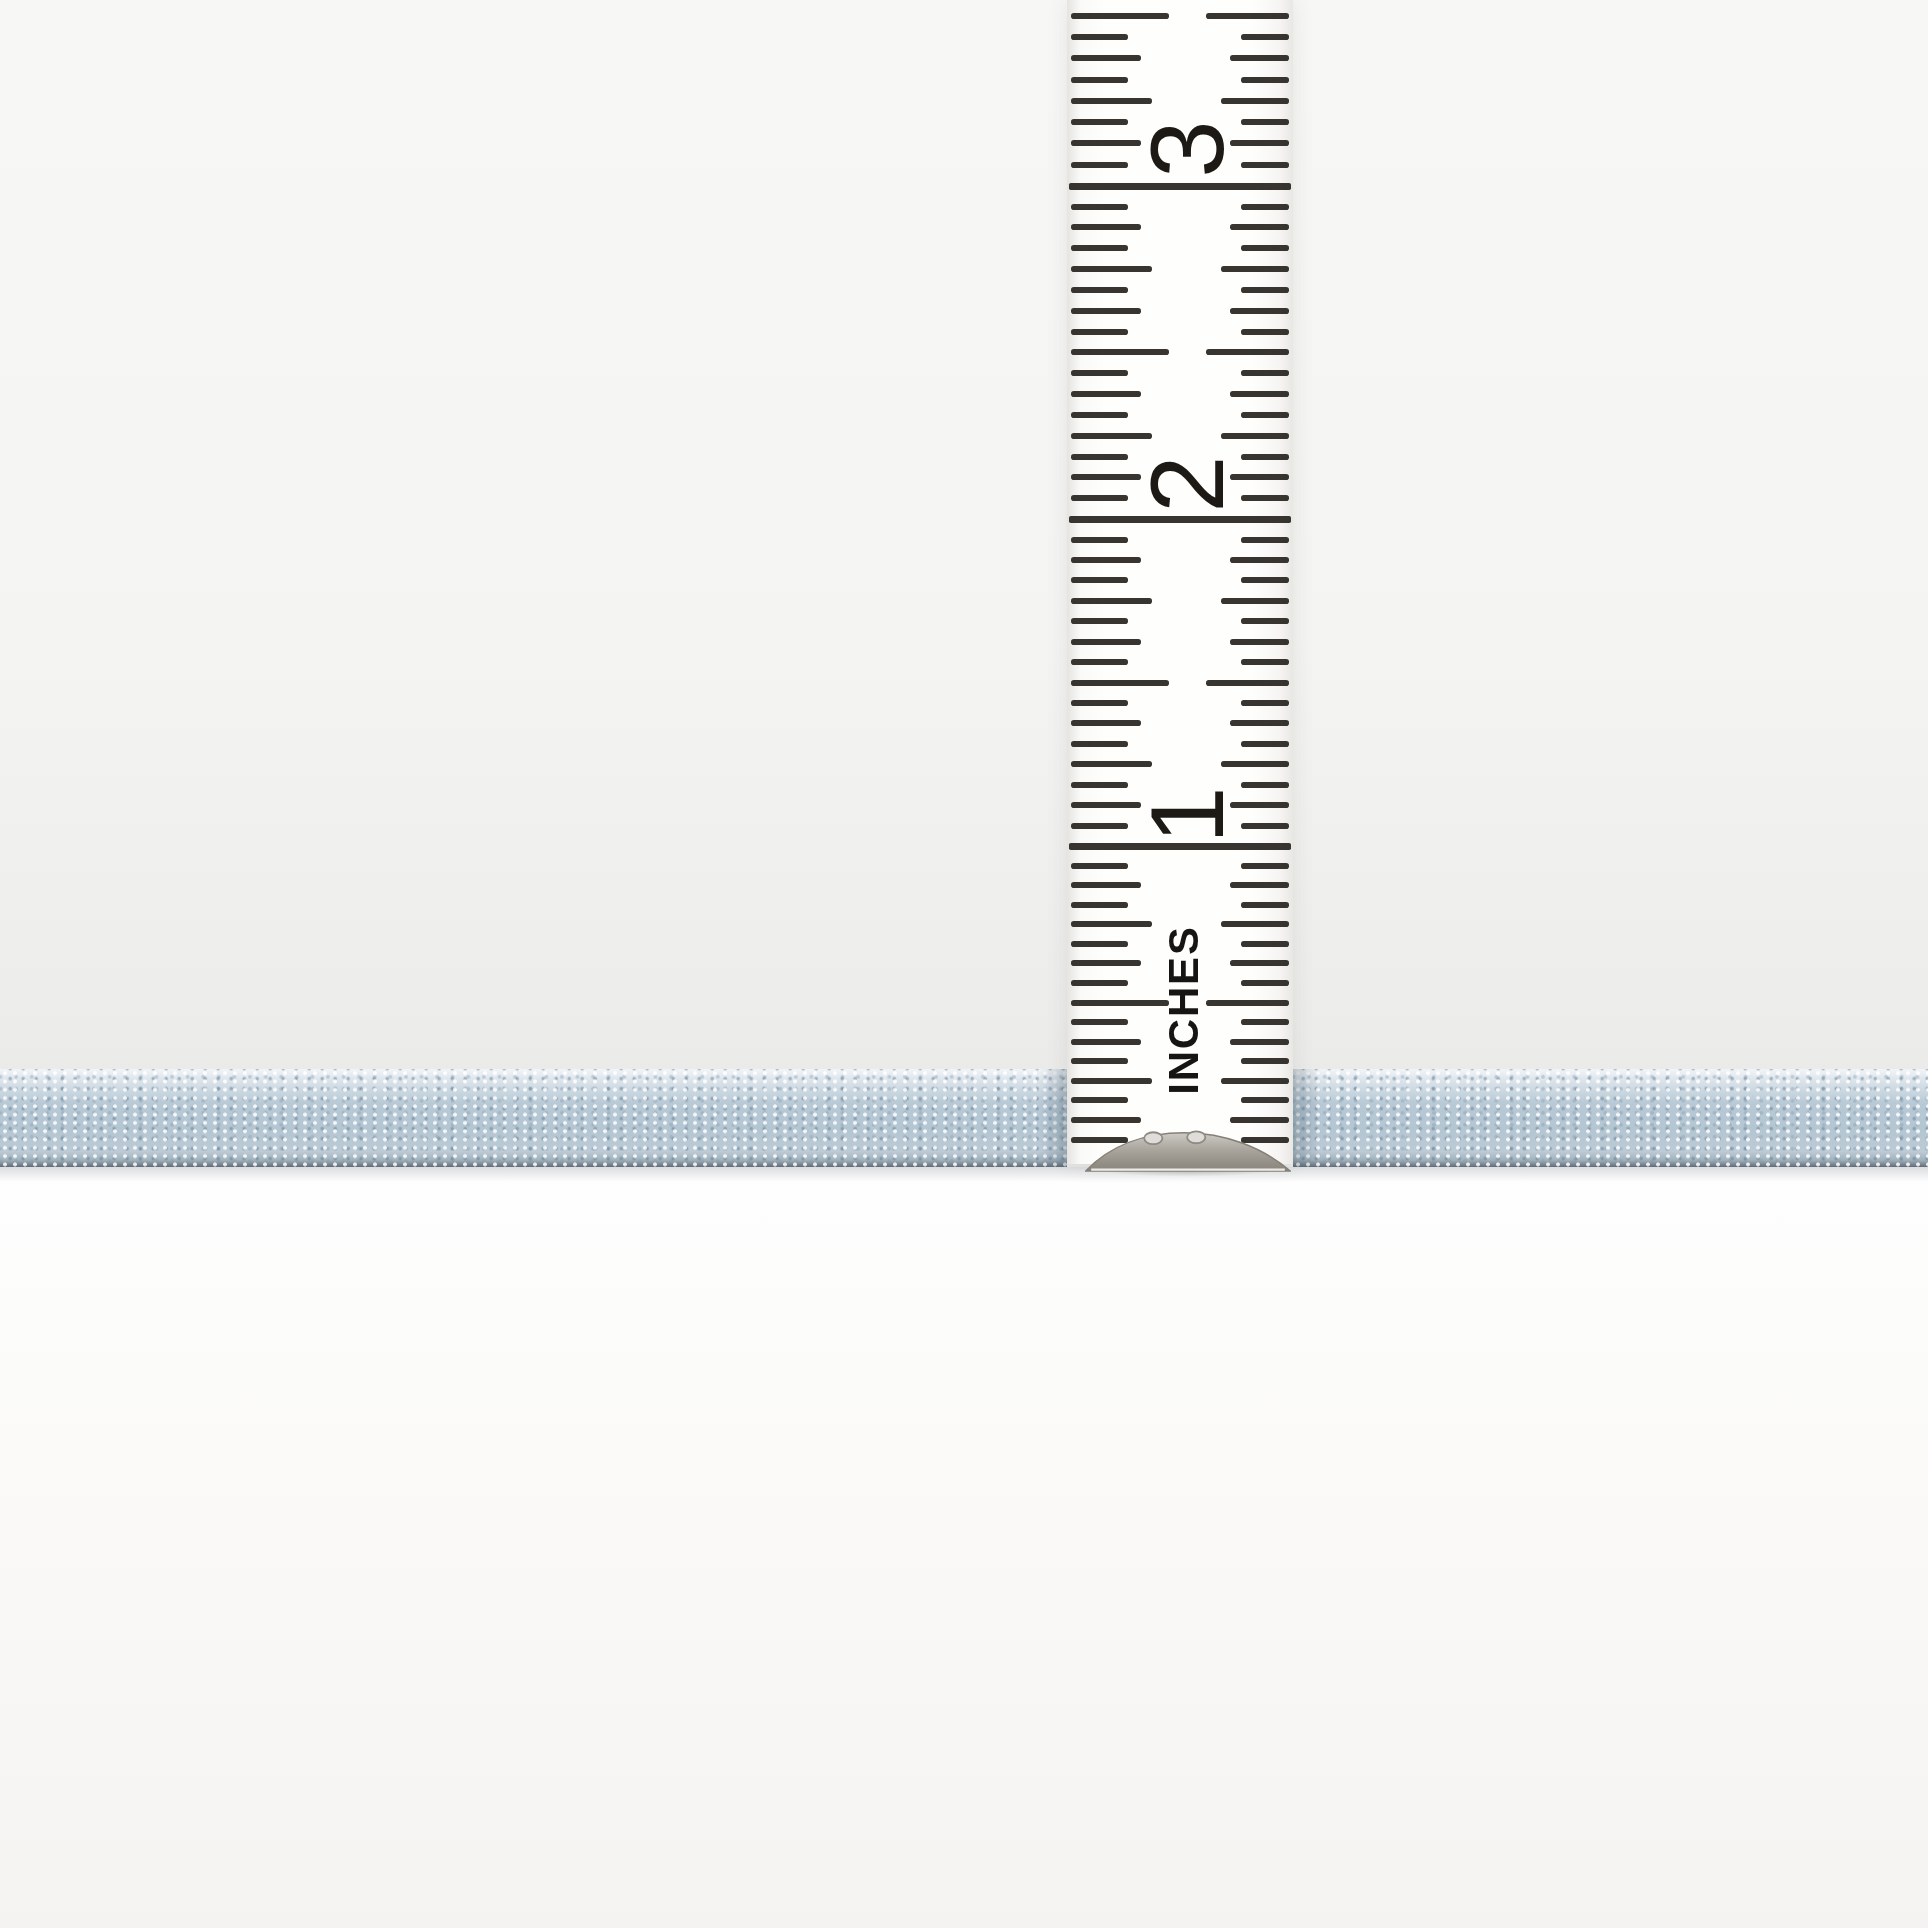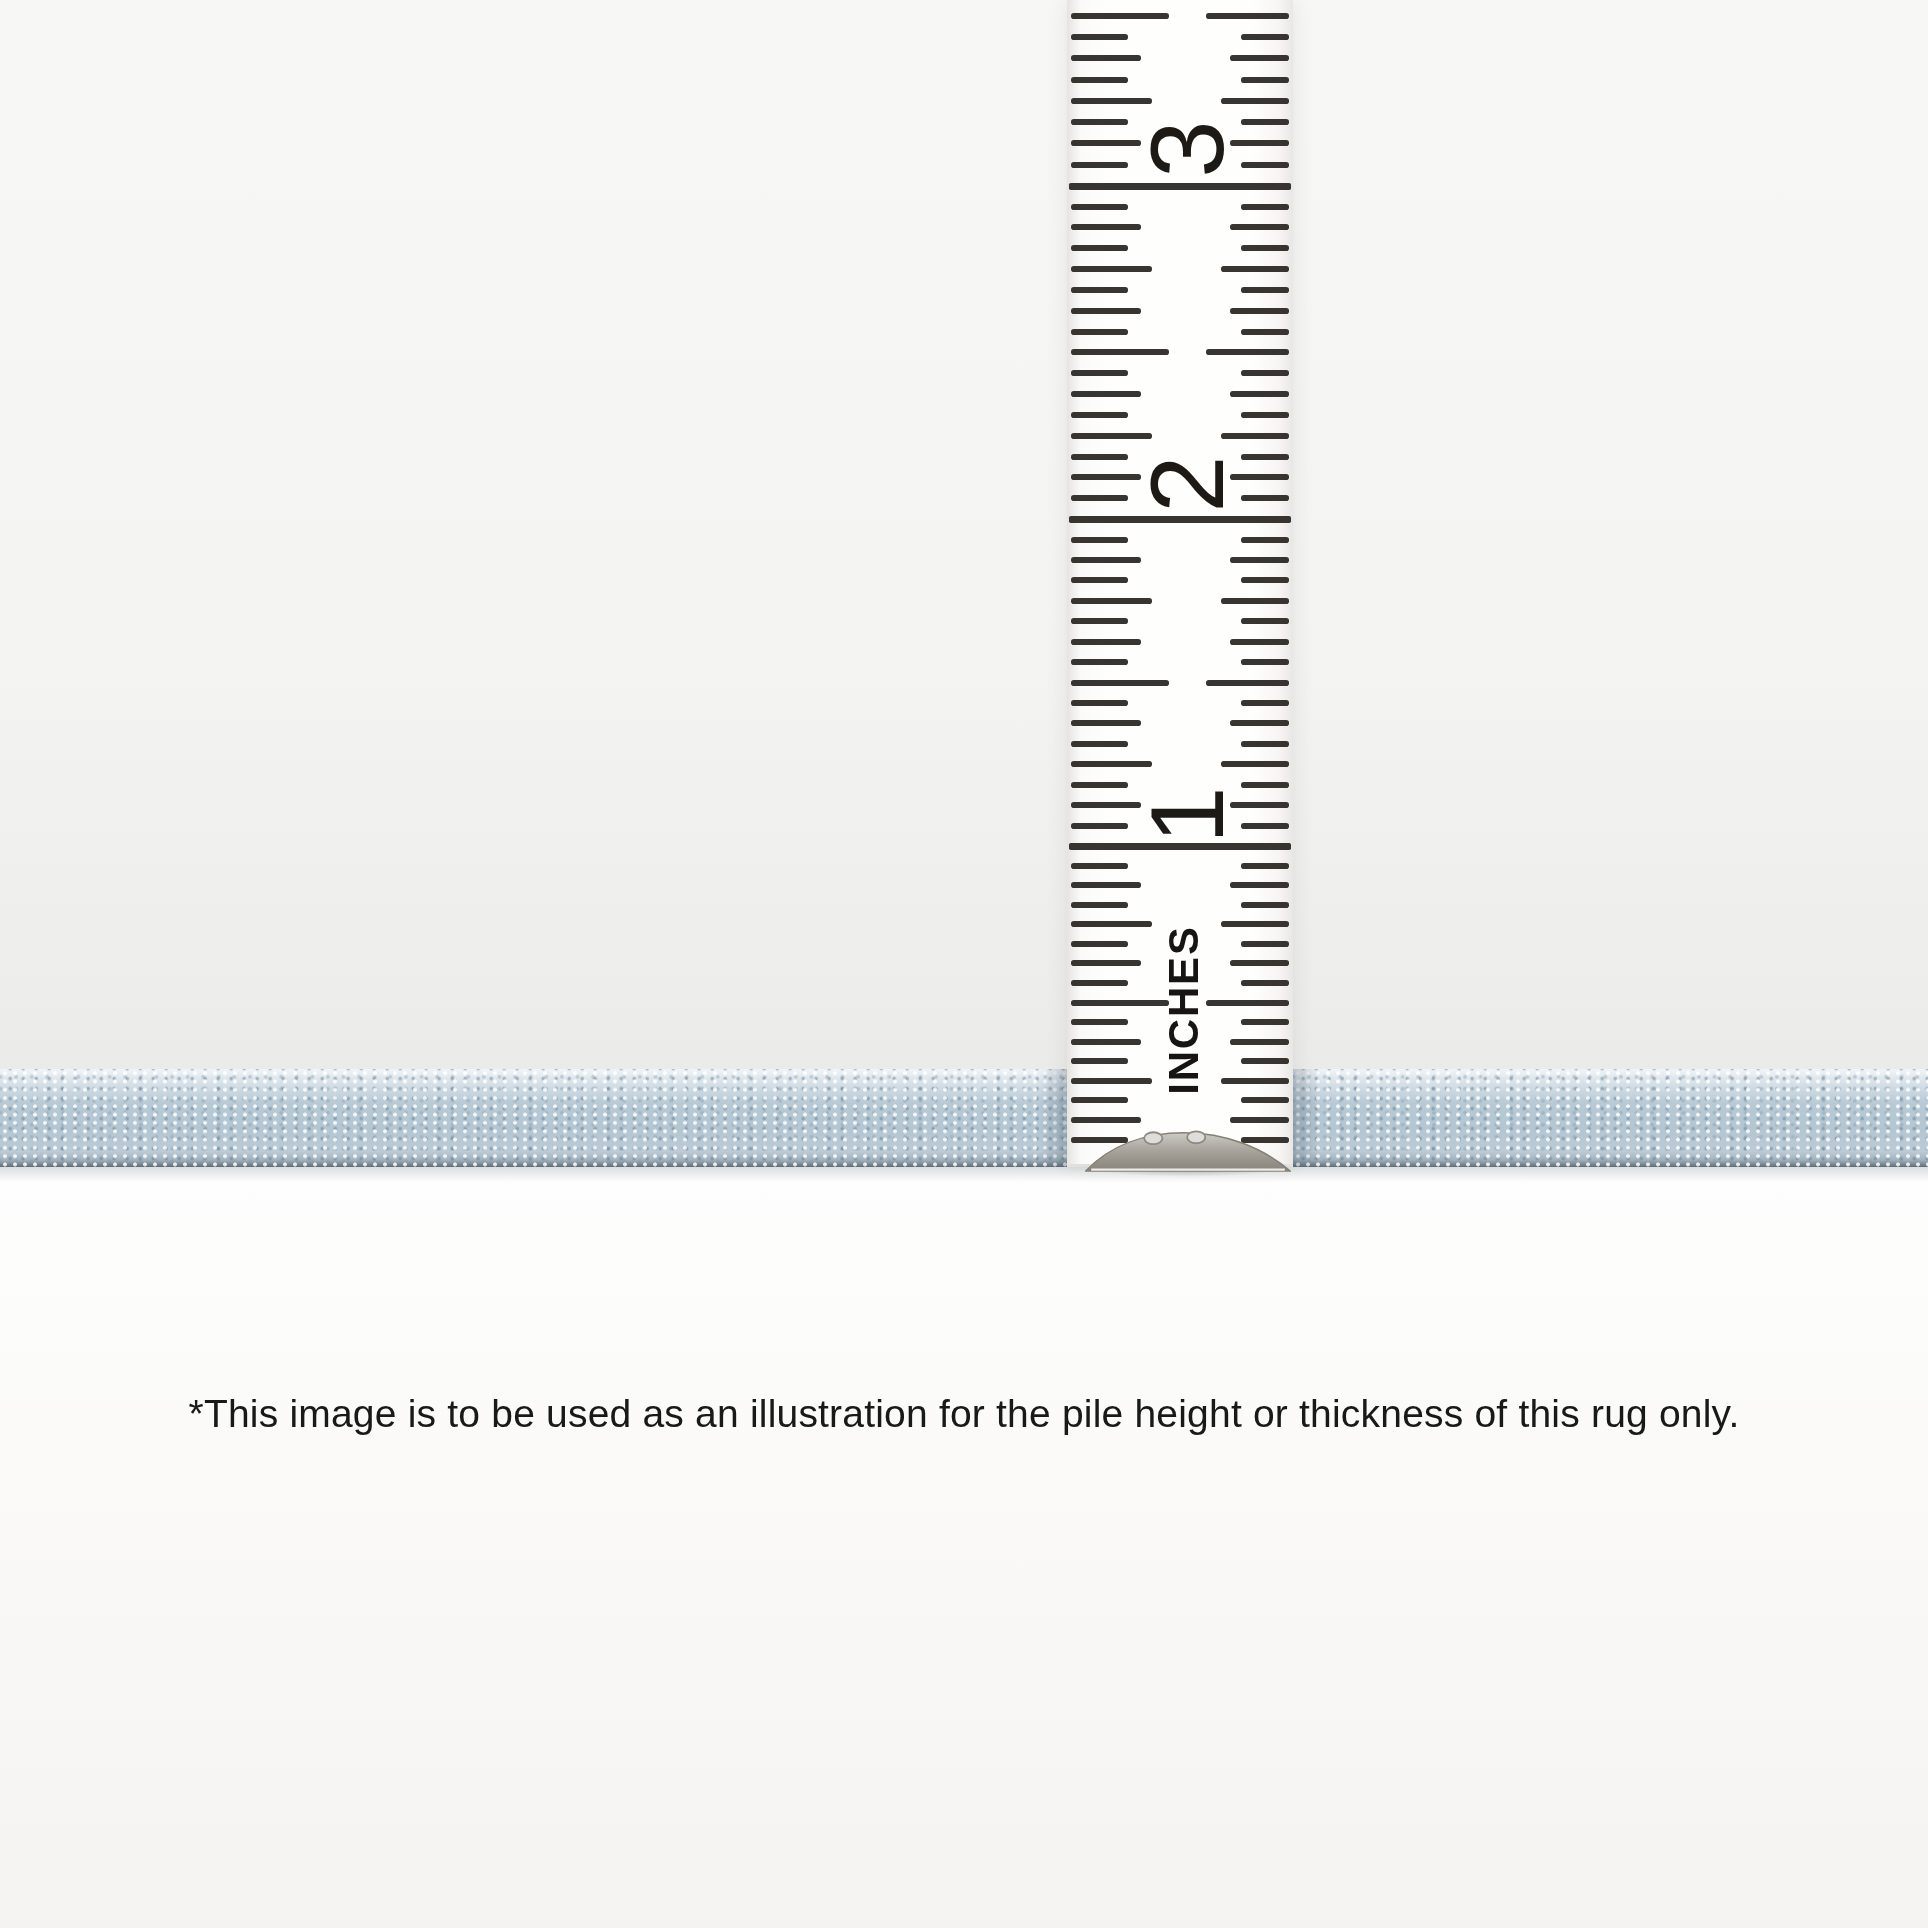--- a/index.html
+++ b/index.html
@@ -206,17 +206,16 @@
         <stop offset="1" stop-color="#89857b"></stop>
       </linearGradient>
     </defs>
     <path d="M0,45 C26,17 64,3 108,3 C152,3 194,19 224,45 Z" fill="url(#clipgrad)" stroke="#847f77" stroke-width="1.5"></path>
     <line x1="6" y1="43.4" x2="218" y2="43.4" stroke="#edebe7" stroke-width="2.6"></line>
     <ellipse cx="74" cy="9" rx="10" ry="6.5" fill="#dfddd9" stroke="#8f8b84" stroke-width="2"></ellipse>
     <ellipse cx="121" cy="8" rx="10" ry="6.5" fill="#dfddd9" stroke="#8f8b84" stroke-width="2"></ellipse>
   </svg>
 
   <div class="caption">
-    <div>*This image is to be used as an illustration for the pile height or thickness of this rug only.</div>
   </div>
 
 </div>
 
 
 </body></html>

